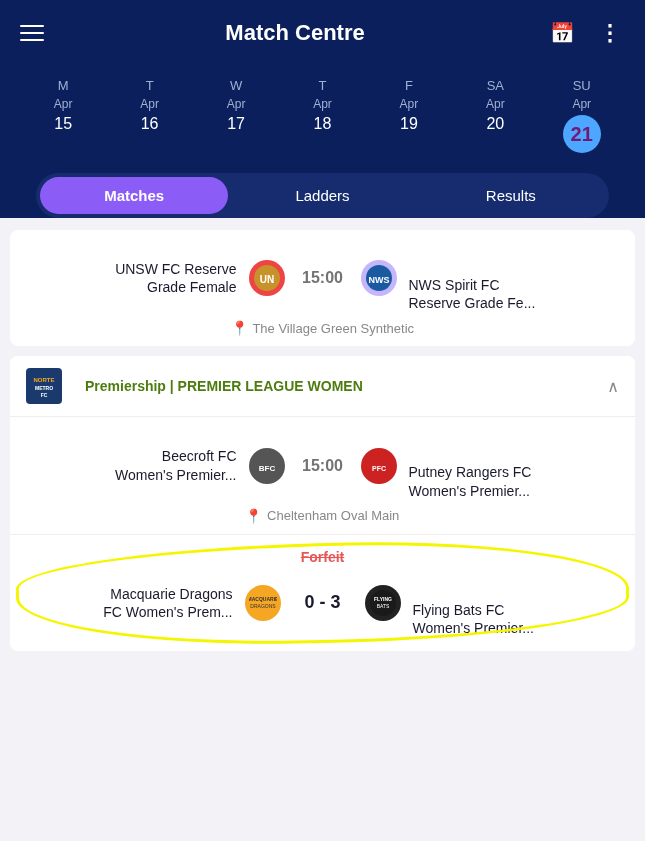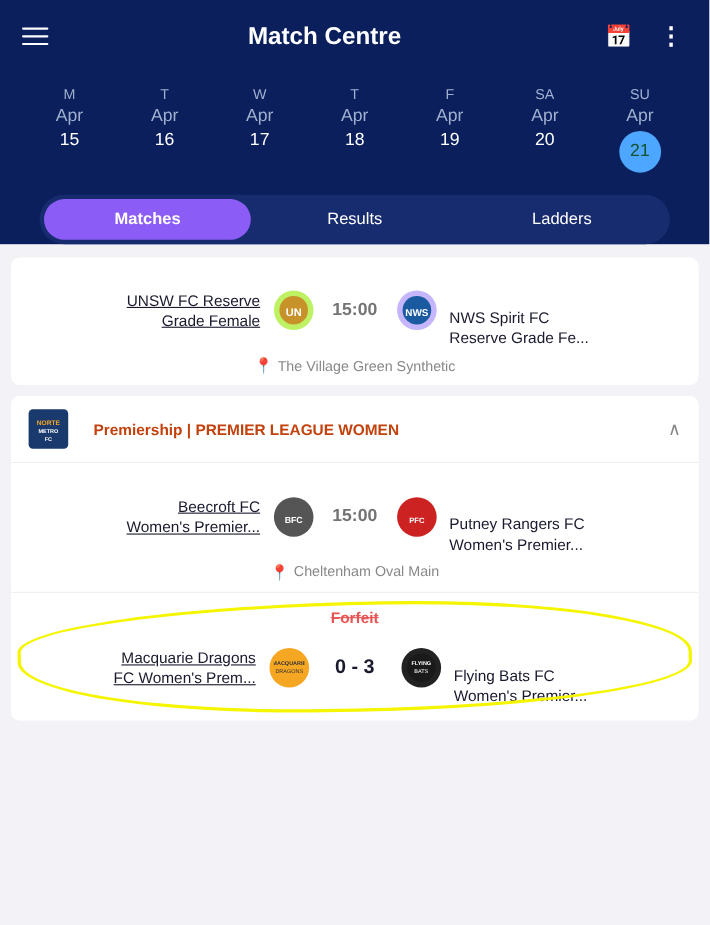--- a/index.html
+++ b/index.html
@@ -59,31 +59,31 @@
       min-width: 70px;
     }
     .cal-day.active .cal-date-circle {
       background: #4da6ff;
       border-radius: 50%;
       width: 38px;
       height: 38px;
       display: flex;
       align-items: center;
       justify-content: center;
-      color: #14532d;
-      font-weight: 400;
-      font-size: 16px;
+      color: #701a75;
+      font-weight: 700;
+      font-size: 20px;
     }
     .cal-day-name {
       font-size: 13px;
       color: #a0b0d0;
       font-weight: 500;
     }
     .cal-month {
-      font-size: 16px;
+      font-size: 12px;
       color: #a0b0d0;
     }
     .cal-date {
       font-size: 16px;
       color: #ffffff;
       font-weight: 400;
     }
     .cal-day.active .cal-day-name,
     .cal-day.active .cal-month {
       color: #a0b0d0;
@@ -133,21 +133,21 @@
       justify-content: center;
       gap: 12px;
     }
     .team-name {
       font-size: 14px;
       color: #1a1a2e;
       text-align: center;
       flex: 1;
       line-height: 1.3;
     }
-    .team-name.left { text-align: right; text-decoration: underline; }
+    .team-name.left { text-align: right; }
     .team-name.right { text-align: left; margin-top: 32px; }
     .team-logo {
       width: 36px;
       height: 36px;
       border-radius: 50%;
       background: #ddd;
       display: flex;
       align-items: center;
       justify-content: center;
       font-size: 18px;
@@ -194,21 +194,21 @@
       font-size: 10px;
       color: white;
       font-weight: 700;
       margin-right: 10px;
       flex-shrink: 0;
     }
     .league-title {
       flex: 1;
       font-size: 14px;
       font-weight: 700;
-      color: #c2410c;
+      color: #4d7c0f;
       padding-left: 13px;
     }
     .chevron {
       font-size: 16px;
       color: #888;
     }
 
     
     .league-section {
       background: white;
@@ -234,21 +234,21 @@
     }
     .hamburger-icon span {
       display: block;
       width: 24px;
       height: 2px;
       background: white;
       border-radius: 2px;
     }
 
     
-    .logo-unsw { background: #bef264; }
+    .logo-unsw { background: #ef4444; }
     .logo-nws { background: #c4b5fd; }
     .logo-beecroft { background: #555; }
     .logo-putney { background: #cc2222; }
     .logo-macquarie { background: #f5a623; }
     .logo-flyingbats { background: #222; }
 
     .score-display {
       font-size: 18px;
       font-weight: 800;
       color: #1a1a2e;
@@ -310,22 +310,22 @@
     </div>
     <div class="cal-day active">
       <span class="cal-day-name">SU</span>
       <span class="cal-month">Apr</span>
       <div class="cal-date-circle">21</div>
     </div>
   </div>
 
   <div class="tabs-bar">
     <button class="tab-btn active">Matches</button>
+    <button class="tab-btn">Ladders</button>
     <button class="tab-btn">Results</button>
-    <button class="tab-btn">Ladders</button>
   </div>
 </div>
 
 <div class="content">
 
   <div class="match-card" style="border-radius:8px; margin: 10px 10px 10px 10px;">
     <div class="match-row">
       <div class="team-name left">UNSW FC Reserve<br>Grade Female</div>
       <div class="team-logo logo-unsw">
         <svg width="28" height="28" viewBox="0 0 28 28">

